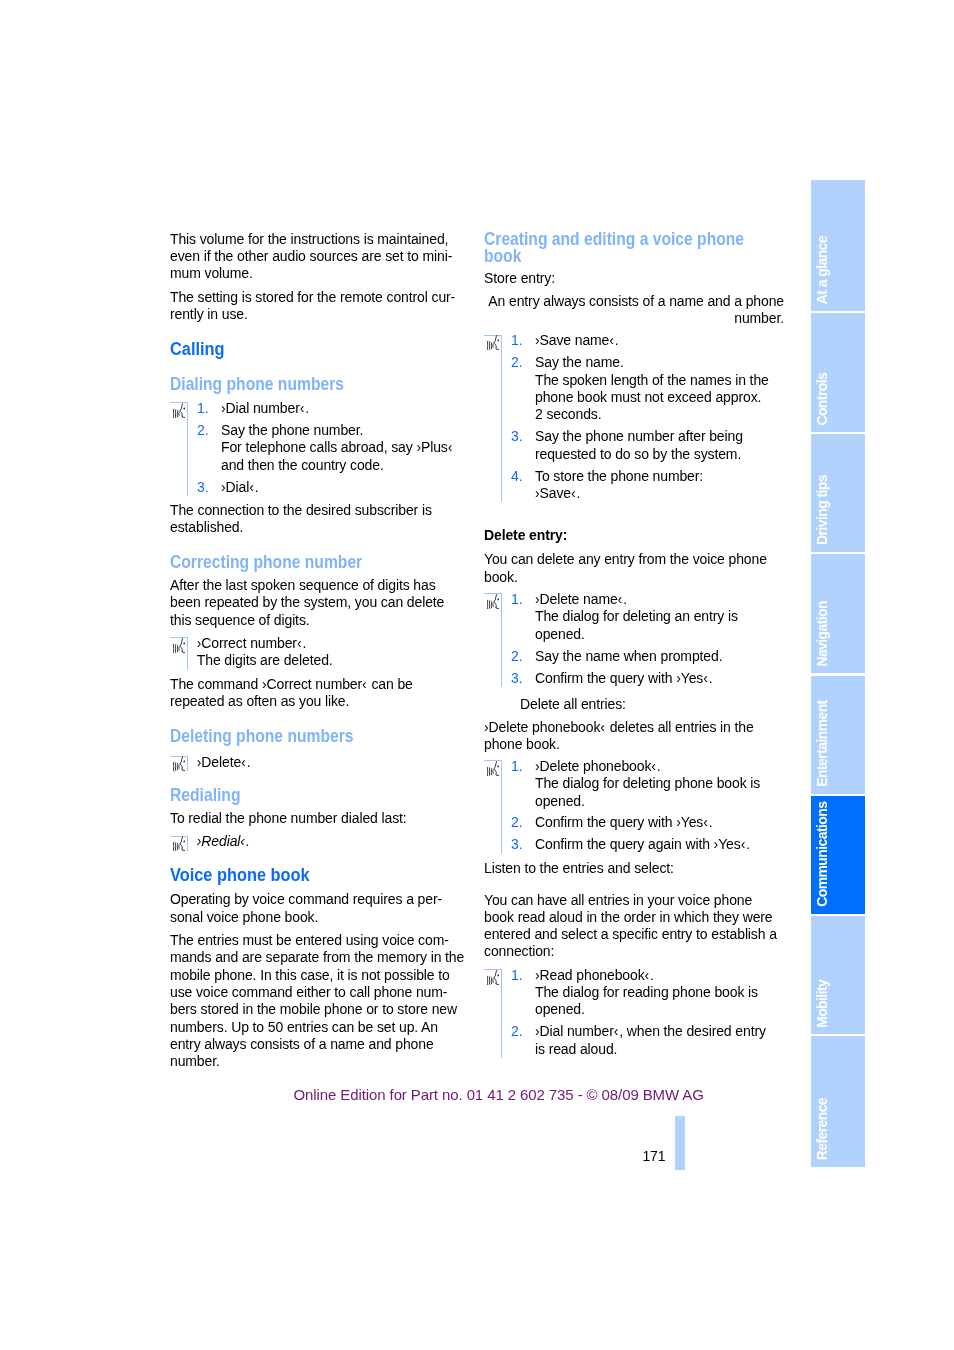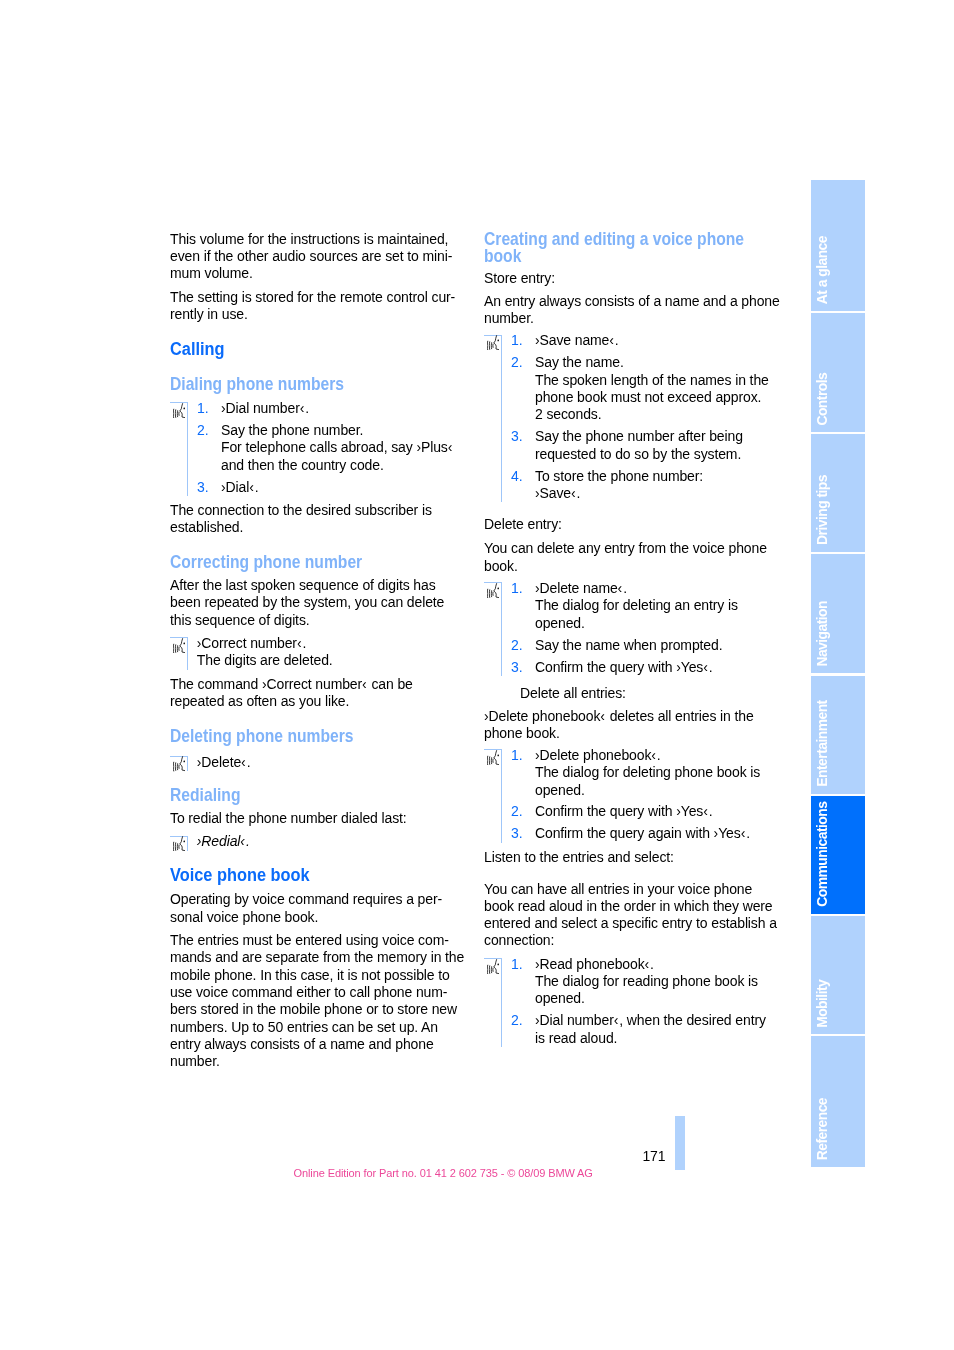--- a/index.html
+++ b/index.html
@@ -115,22 +115,22 @@
   }
 
   
   .pagenum {
     position: absolute; left: 400px; top: 1149px; width: 265.5px;
     text-align: right;
     font-size: 14px; color: #000; letter-spacing: -0.1px;
     line-height: 14px;
   }
   .edition {
-    position: absolute; left: 293.5px; top: 1166px;
-    font-size: 11px; color: #ec4899; letter-spacing: -0.1px;
+    position: absolute; left: 293.5px; top: 1088px;
+    font-size: 15px; color: #701a75; letter-spacing: -0.1px;
     line-height: 14px; white-space: nowrap;
   }
   .footbar {
     position: absolute; left: 675px; top: 1116px;
     width: 9.8px; height: 53.8px;
     background: #b0d2fd;
   }
 </style>
 </head>
 <body>
@@ -218,42 +218,42 @@
           <li><span>›Redial‹ .</span></li>
         </ul>
       </div>
       <h2 class="h-main" style="margin-top: 15.7px;">Voice phone book</h2>
       <p class="body" style="margin-top: 7.7px;">Operating by voice command requires a per-<br>sonal voice phone book.</p>
       <p class="body" style="margin-top: 6.1px;">The entries must be entered using voice com-<br>mands and are separate from the memory in the<br>mobile phone. In this case, it is not possible to<br>use voice command either to call phone num-<br>bers stored in the mobile phone or to store new<br>numbers. Up to 50 entries can be set up. An<br>entry always consists of a name and phone<br>number.</p>
     </div>
   <div class="col col-right" id="right-col">
       <h3 class="h-sub" style="margin-top: 0px;">Creating and editing a voice phone<br>book</h3>
       <p class="body" style="margin-top: 4.5px;">Store entry:</p>
-      <p class="body" style="margin-top: 6.1px;">An entry always consists of a name and a phone<br>number.</p>
+      <p class="body" style="margin-top: 6.1px; text-align: right;">An entry always consists of a name and a phone<br>number.</p>
       <div class="vblock" style="margin-top: 4.7px;">
         <div class="rule"></div>
         <div class="rule-top"></div>
         <svg class="vicon" viewBox="0 0 125 153" xmlns="http://www.w3.org/2000/svg">
           <g fill="none" stroke="#1f1f1f" stroke-width="9" stroke-linecap="butt">
             <path d="M8 58 C1 78 1 134 8 154"></path>
             <path d="M28 64 C22 81 22 131 28 148"></path>
             <path d="M47 73 C42 88 42 126 47 141"></path>
             <path d="M61 86 C58 96 58 118 61 128"></path>
           </g>
           <path fill="none" stroke="#1f1f1f" stroke-width="9" stroke-linejoin="miter" stroke-linecap="butt" d="M97 2 L88 32 L83 58 L68 80 L86 96 L92 112 L90 140 L121 147"></path>
           <circle cx="113" cy="54" r="9" fill="#1f1f1f"></circle>
         </svg>
         <ol class="vlist">
           <li><span class="num">1.</span><span>›Save name‹ .</span></li>
           <li><span class="num">2.</span><span>Say the name.<br>The spoken length of the names in the<br>phone book must not exceed approx.<br>2 seconds.</span></li>
           <li><span class="num">3.</span><span>Say the phone number after being<br>requested to do so by the system.</span></li>
           <li><span class="num">4.</span><span>To store the phone number:<br>›Save‹ .</span></li>
         </ol>
       </div>
-      <p class="body" style="margin-top: 14px;">Delete entry:</p>
+      <p class="body" style="margin-top: 25px; font-weight: bold;">Delete entry:</p>
       <p class="body" style="margin-top: 7.1px;">You can delete any entry from the voice phone<br>book.</p>
       <div class="vblock" style="margin-top: 5.1px;">
         <div class="rule"></div>
         <div class="rule-top"></div>
         <svg class="vicon" viewBox="0 0 125 153" xmlns="http://www.w3.org/2000/svg">
           <g fill="none" stroke="#1f1f1f" stroke-width="9" stroke-linecap="butt">
             <path d="M8 58 C1 78 1 134 8 154"></path>
             <path d="M28 64 C22 81 22 131 28 148"></path>
             <path d="M47 73 C42 88 42 126 47 141"></path>
             <path d="M61 86 C58 96 58 118 61 128"></path>

